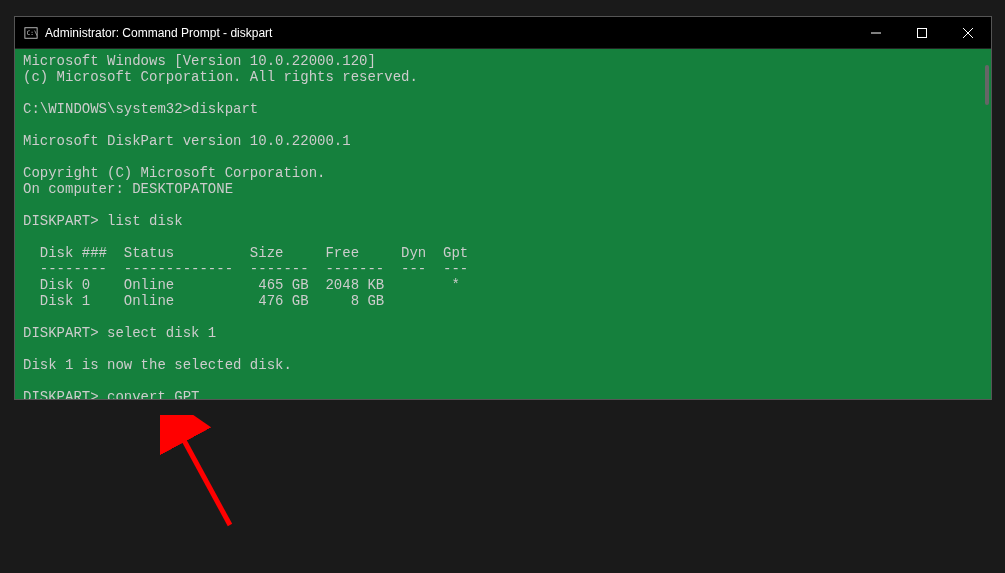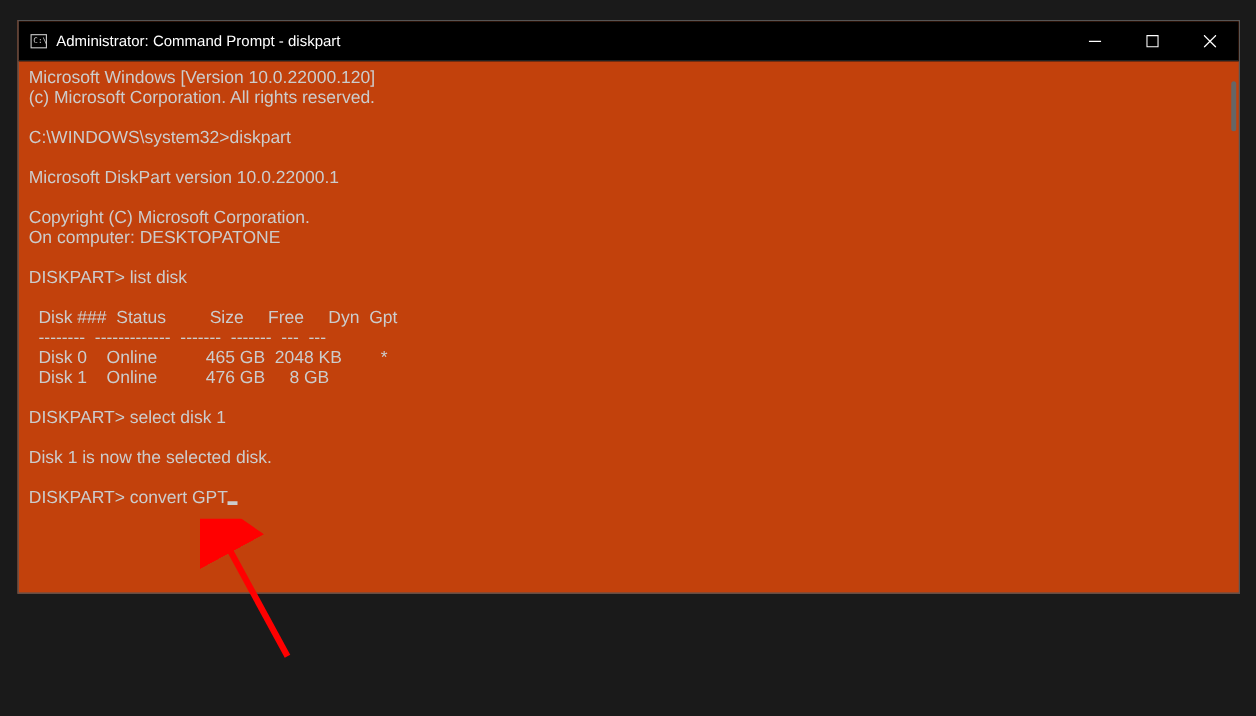--- a/index.html
+++ b/index.html
@@ -13,22 +13,22 @@
       height: 573px;
       font-family: 'Segoe UI', Tahoma, sans-serif;
       overflow: hidden;
       position: relative;
     }
     .window {
       position: absolute;
       top: 16px;
       left: 14px;
       width: 978px;
-      height: 459px;
-      background: #c2410c;
+      height: 384px;
+      background: #15803d;
       border: 1px solid #555;
       display: flex;
       flex-direction: column;
     }
     .titlebar {
       height: 32px;
       background: #000;
       display: flex;
       align-items: center;
       padding-left: 8px;
@@ -60,21 +60,21 @@
       height: 100%;
       display: flex;
       align-items: center;
       justify-content: center;
       color: #fff;
       cursor: pointer;
     }
     .terminal-body {
       flex: 1;
       padding: 4px 8px;
-      font-family: Liberation Sans, sans-serif;
+      font-family: Liberation Mono, monospace;
       font-size: 14px;
       line-height: 16px;
       color: #cccccc;
       white-space: pre;
       position: relative;
       overflow: hidden;
     }
     .scrollbar {
       position: absolute;
       right: 2px;

